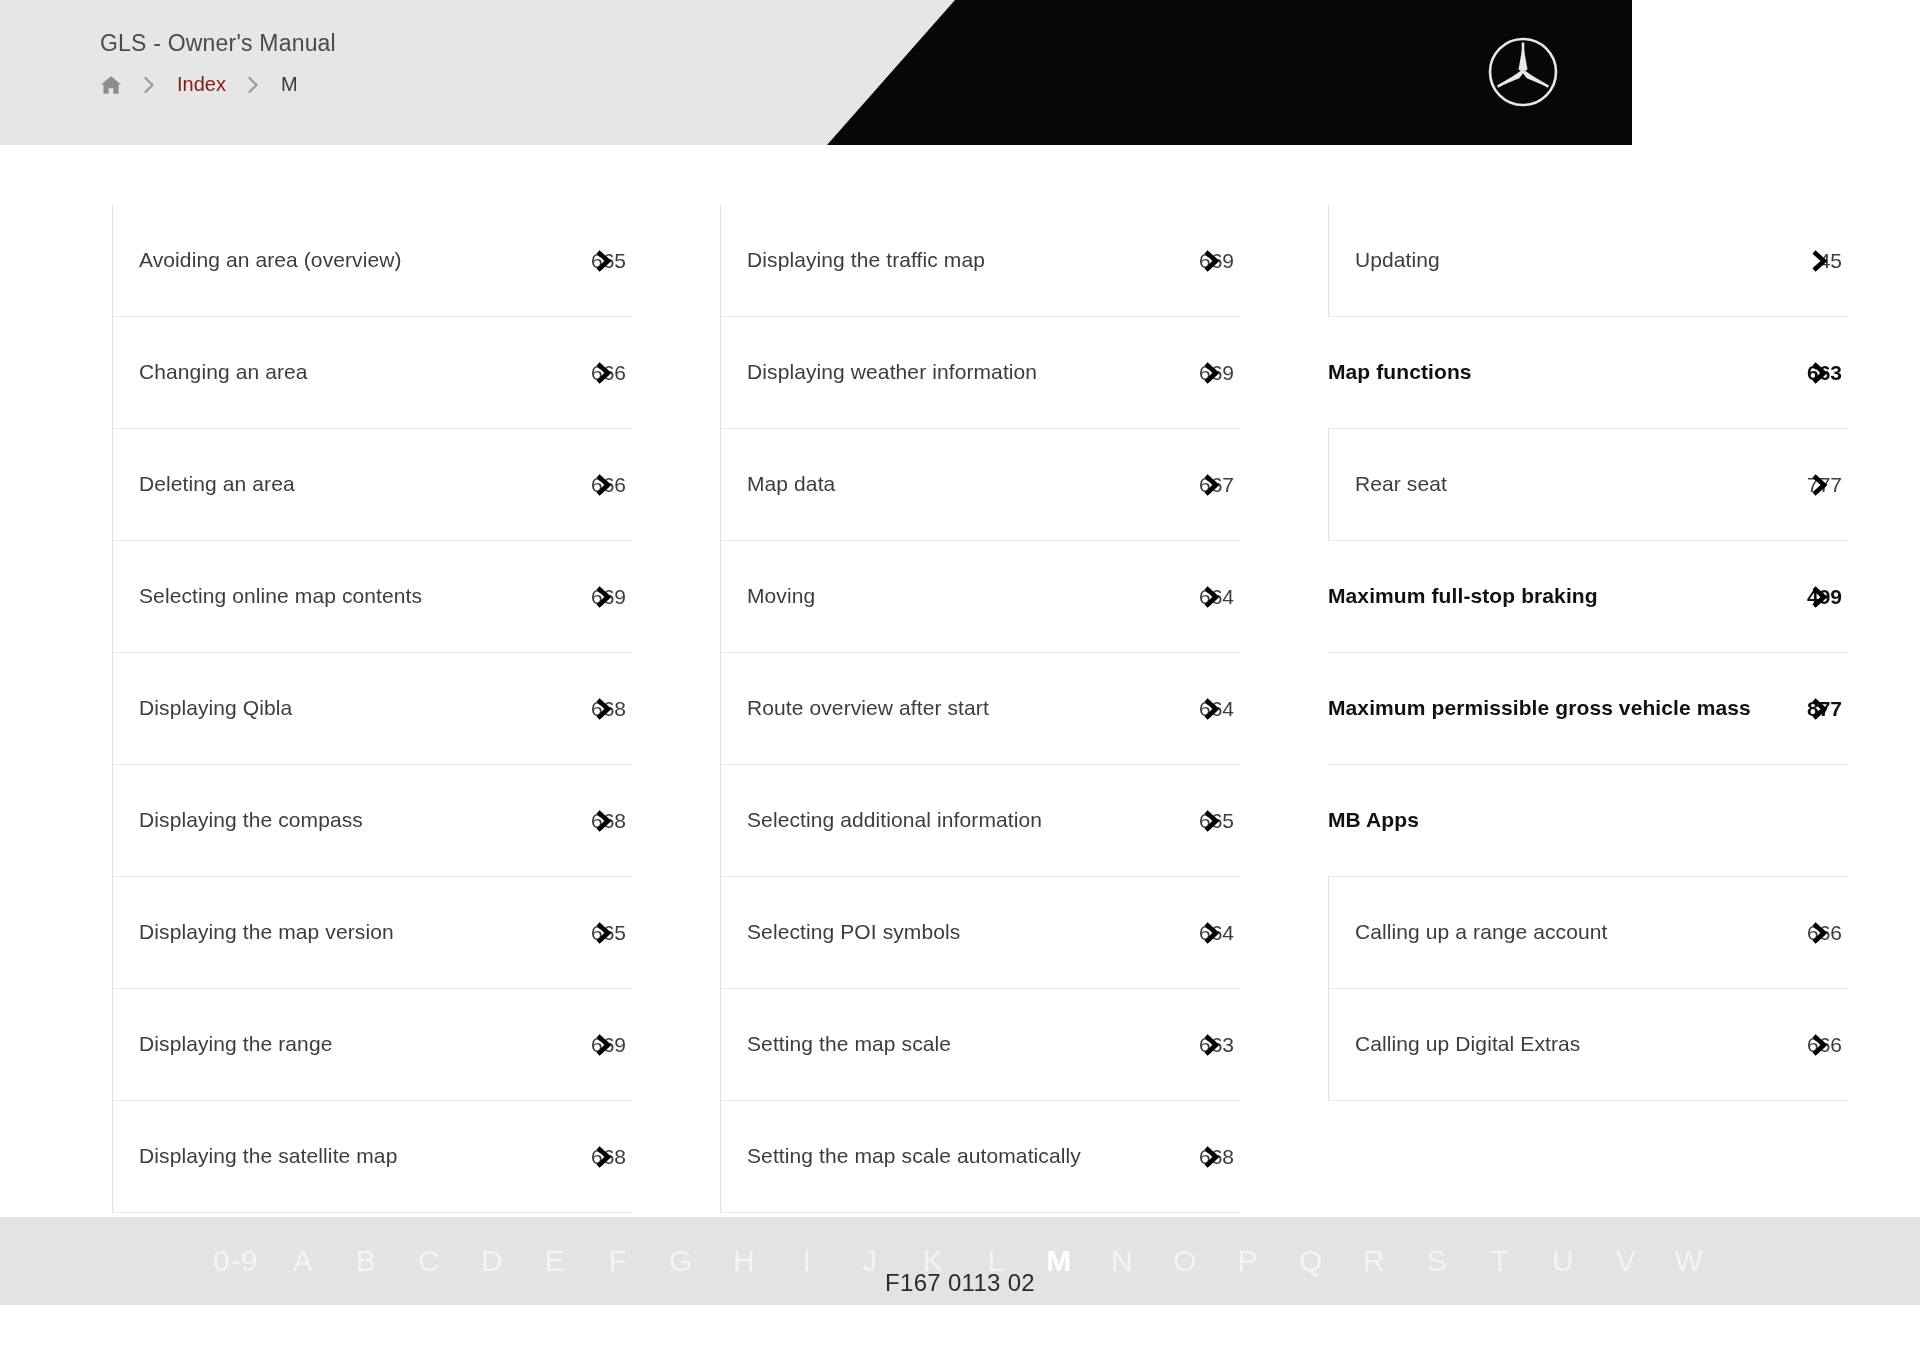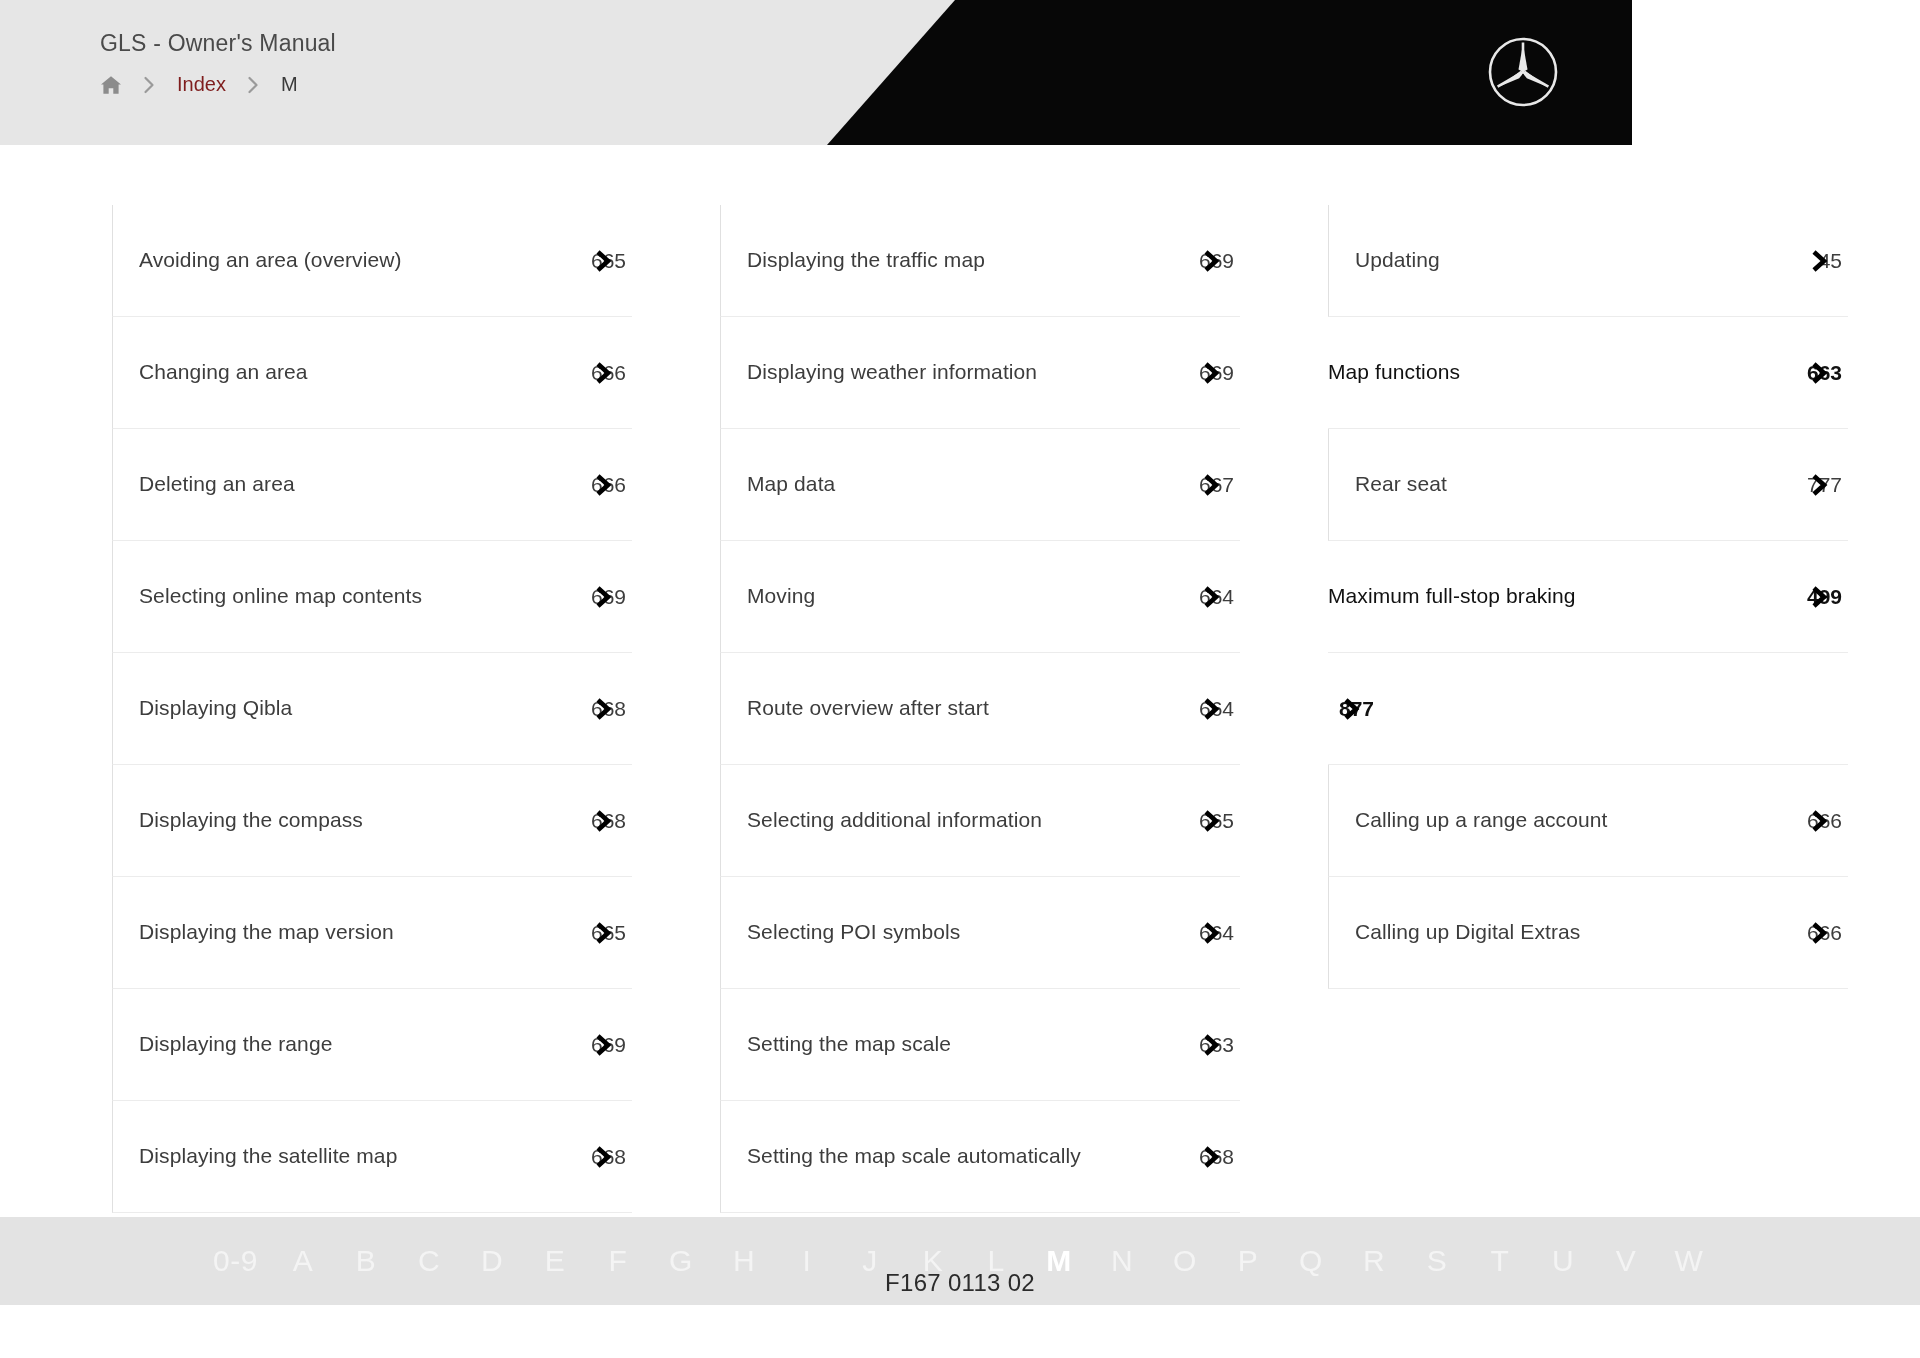--- a/index.html
+++ b/index.html
@@ -125,21 +125,21 @@
     gap: 12px;
   }
   .entry-label {
     font-size: 21px;
     color: #3d3d3d;
     font-weight: 400;
     line-height: 1.45;
     letter-spacing: 0.1px;
   }
   .entry.head .entry-label {
-    font-weight: 400;
+    font-weight: 700;
     color: #111111;
   }
   .entry.nopage .entry-inner { justify-content: flex-start; }
 
   
   .pageref {
     position: relative;
     flex: 0 0 auto;
     display: inline-flex;
     align-items: center;
@@ -495,26 +495,32 @@
             <span class="pageref">
               <span class="digits">499</span>
               <span class="chev"><svg viewBox="0 0 20 24" width="20" height="24" aria-hidden="true">
                   <path d="M5 3 L15 12 L5 21" fill="none" stroke="#000" stroke-width="4.6" stroke-linecap="butt" stroke-linejoin="miter"></path>
                 </svg></span>
             </span>
           </div>
         </div>
         <div class="entry head">
           <div class="entry-inner">
+            <span class="entry-label">Maximum permissible gross vehicle mass</span>
             <span class="pageref">
               <span class="digits">877</span>
               <span class="chev"><svg viewBox="0 0 20 24" width="20" height="24" aria-hidden="true">
                   <path d="M5 3 L15 12 L5 21" fill="none" stroke="#000" stroke-width="4.6" stroke-linecap="butt" stroke-linejoin="miter"></path>
                 </svg></span>
             </span>
+          </div>
+        </div>
+        <div class="entry head nopage">
+          <div class="entry-inner">
+            <span class="entry-label">MB Apps</span>
           </div>
         </div>
         <div class="entry sub">
           <div class="entry-inner">
             <span class="entry-label">Calling up a range account</span>
             <span class="pageref">
               <span class="digits">666</span>
               <span class="chev"><svg viewBox="0 0 20 24" width="20" height="24" aria-hidden="true">
                   <path d="M5 3 L15 12 L5 21" fill="none" stroke="#000" stroke-width="4.6" stroke-linecap="butt" stroke-linejoin="miter"></path>
                 </svg></span>

